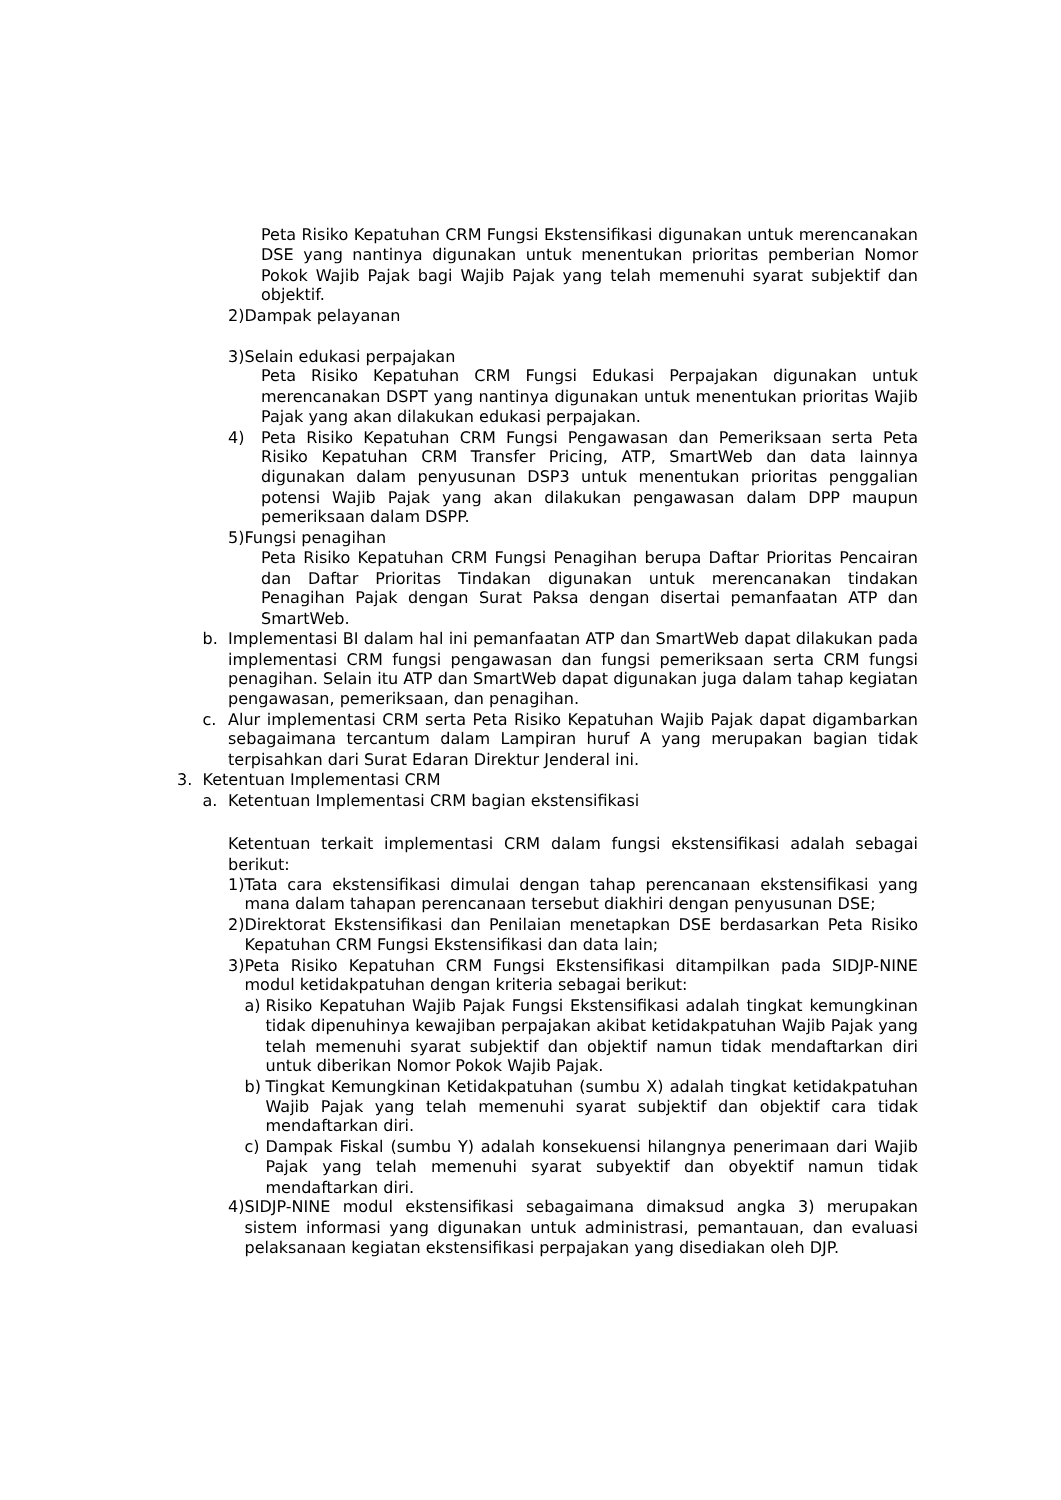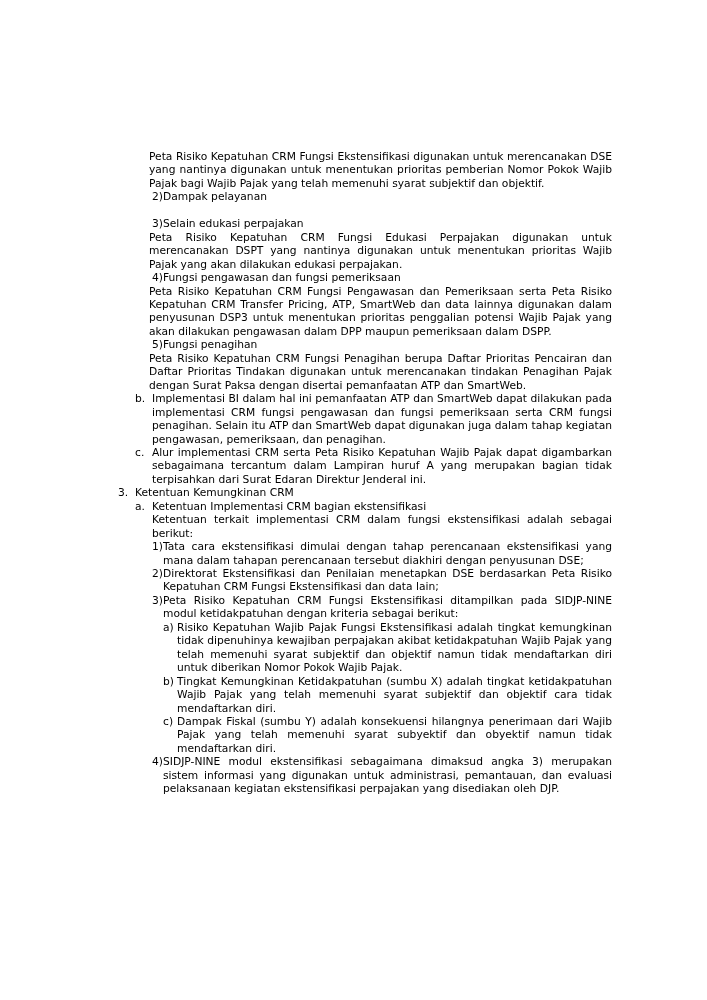--- a/index.html
+++ b/index.html
@@ -14,22 +14,22 @@
   .content {
     position:absolute;
     left:118px; top:150px; width:494px;
     font-size:10.7px;
     line-height:13.45px;
     letter-spacing:0;
   }
   .p, .li { text-align:justify; }
   .li { position:relative; }
   .mk { position:absolute; left:0; top:0; white-space:nowrap; }
-  .i34 { margin-left:34px; }
-  .i45 { margin-left:31px; }
+  .i34 { margin-left:34px;margin-top:16px; }
+  .i45 { margin-left:56px; }
   .m0  { margin-left:0; }
   .m17 { margin-left:17px; }
   .m34 { margin-left:34px; }
   .m45 { margin-left:45px; }
   .w11 { padding-left:11px; }
   .w14 { padding-left:14px; }
   .w17 { padding-left:17px; }
   .gap { margin-top:13.45px; }
   .it  { }
 </style>
@@ -46,41 +46,41 @@
     </div>
 
 
     <div class="li m34 w11 gap">
       <span class="mk">3)</span><span>Selain edukasi perpajakan</span>
     </div>
 
     <div class="p i45">Peta Risiko Kepatuhan CRM Fungsi Edukasi Perpajakan digunakan untuk merencanakan DSPT yang nantinya digunakan untuk menentukan prioritas Wajib Pajak yang akan dilakukan edukasi perpajakan.</div>
 
     <div class="li m34 w11">
-      <span class="mk">4)</span><span>Fungsi pengawasan dan fungsi pemeriksaan</span>
+      <span class="mk">4)</span>
     </div>
 
     <div class="p i45"><span>Peta Risiko Kepatuhan CRM Fungsi Pengawasan dan Pemeriksaan serta Peta Risiko Kepatuhan CRM </span><span class="it">Transfer Pricing</span><span>, ATP, </span><span class="it">SmartWeb</span><span> dan data lainnya digunakan dalam penyusunan DSP3 untuk menentukan prioritas penggalian potensi Wajib Pajak yang akan dilakukan pengawasan dalam DPP maupun pemeriksaan dalam DSPP.</span></div>
 
     <div class="li m34 w11">
       <span class="mk">5)</span><span>Fungsi penagihan</span>
     </div>
 
     <div class="p i45"><span>Peta Risiko Kepatuhan CRM Fungsi Penagihan berupa Daftar Prioritas Pencairan dan Daftar Prioritas Tindakan digunakan untuk merencanakan tindakan Penagihan Pajak dengan Surat Paksa dengan disertai pemanfaatan ATP dan </span><span class="it">SmartWeb</span><span>.</span></div>
 
     <div class="li m17 w17">
       <span class="mk">b.</span><span><span>Implementasi BI dalam hal ini pemanfaatan ATP dan </span><span class="it">SmartWeb</span><span> dapat dilakukan pada implementasi CRM fungsi pengawasan dan fungsi pemeriksaan serta CRM fungsi penagihan. Selain itu ATP dan </span><span class="it">SmartWeb</span><span> dapat digunakan juga dalam tahap kegiatan pengawasan, pemeriksaan, dan penagihan.</span></span>
     </div>
 
     <div class="li m17 w17">
       <span class="mk">c.</span><span>Alur implementasi CRM serta Peta Risiko Kepatuhan Wajib Pajak dapat digambarkan sebagaimana tercantum dalam Lampiran huruf A yang merupakan bagian tidak terpisahkan dari Surat Edaran Direktur Jenderal ini.</span>
     </div>
 
     <div class="li m0 w17">
-      <span class="mk">3.</span><span>Ketentuan Kemungkinan CRM</span>
+      <span class="mk">3.</span><span>Ketentuan Implementasi CRM</span>
     </div>
 
     <div class="li m17 w17">
       <span class="mk">a.</span><span>Ketentuan Implementasi CRM bagian ekstensifikasi</span>
     </div>
 
     <div class="p i34">Ketentuan terkait implementasi CRM dalam fungsi ekstensifikasi adalah sebagai berikut:</div>
 
     <div class="li m34 w11">
       <span class="mk">1)</span><span>Tata cara ekstensifikasi dimulai dengan tahap perencanaan ekstensifikasi yang mana dalam tahapan perencanaan tersebut diakhiri dengan penyusunan DSE;</span>

